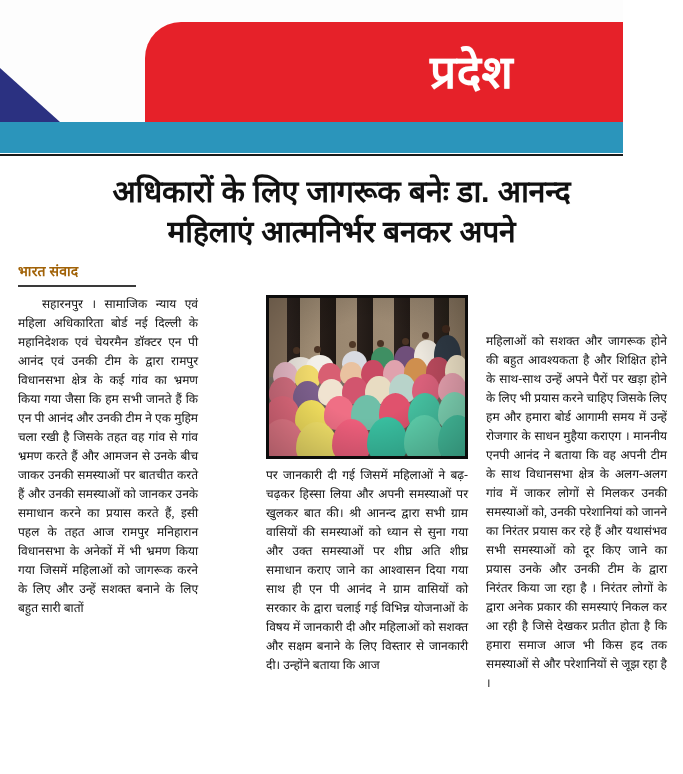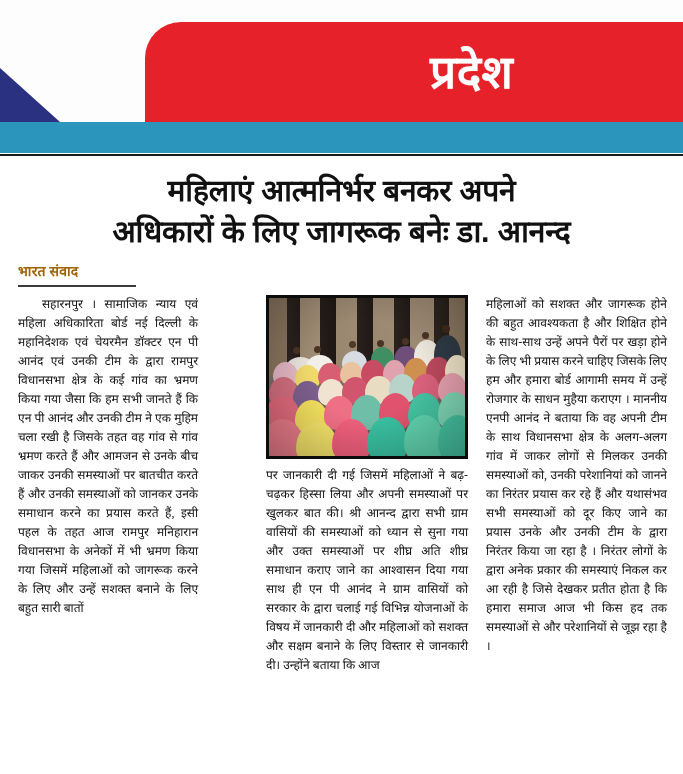--- a/index.html
+++ b/index.html
@@ -12,21 +12,21 @@
     height: 774px;
     background: #ffffff;
     font-family: "Liberation Serif", "DejaVu Serif", serif;
     overflow: hidden;
     position: relative;
   }
 
   
   .masthead {
     position: relative;
-    width: 683px;
+    width: 623px;
     height: 157px;
     background: #ffffff;
     overflow: hidden;
   }
   .masthead-bg-white {
     position: absolute;
     left: 0; top: 0;
     width: 683px; height: 122px;
     background: #fdfdfd;
   }
@@ -140,21 +140,21 @@
   .columns {
     display: flex;
     gap: 0px;
     align-items: flex-start;
   }
   .col {
     box-sizing: border-box;
   }
   .col-1 { width: 223px; padding: 0 12px 0 10px; }
   .col-2 { width: 226px; padding: 0 10px 0 8px; margin-left: 48px; }
-  .col-3 { width: 218px; padding: 0 8px 0 8px; }
+  .col-3 { width: 218px; padding: 0 8px 0 8px; margin-top: 37px; }
 
   .body-text {
     font-family: Liberation Serif, serif;
     font-size: 12px;
     line-height: 1.58;
     color: #121212;
     text-align: justify;
     text-justify: inter-word;
     word-spacing: 0.2px;
     hyphens: none;
@@ -235,22 +235,22 @@
   <div class="masthead-bg-white"></div>
   <div class="navy-triangle"></div>
   <div class="red-banner"></div>
   <div class="red-banner-label">प्रदेश</div>
   <div class="teal-bar"></div>
   <div class="rule-dark"></div>
 
 </div>
 
 <div class="headline">
+  <span class="headline-line l2">अधिकारों के लिए जागरूक बनेः डा. आनन्द</span>
   <span class="headline-line l1">महिलाएं आत्मनिर्भर बनकर अपने</span>
-  <span class="headline-line l2">अधिकारों के लिए जागरूक बनेः डा. आनन्द</span>
 </div>
 
 <div class="article">
 
   <div class="byline-block">
     <div class="byline">भारत संवाद</div>
     <div class="byline-rule"></div>
   </div>
 
   <div class="columns">

